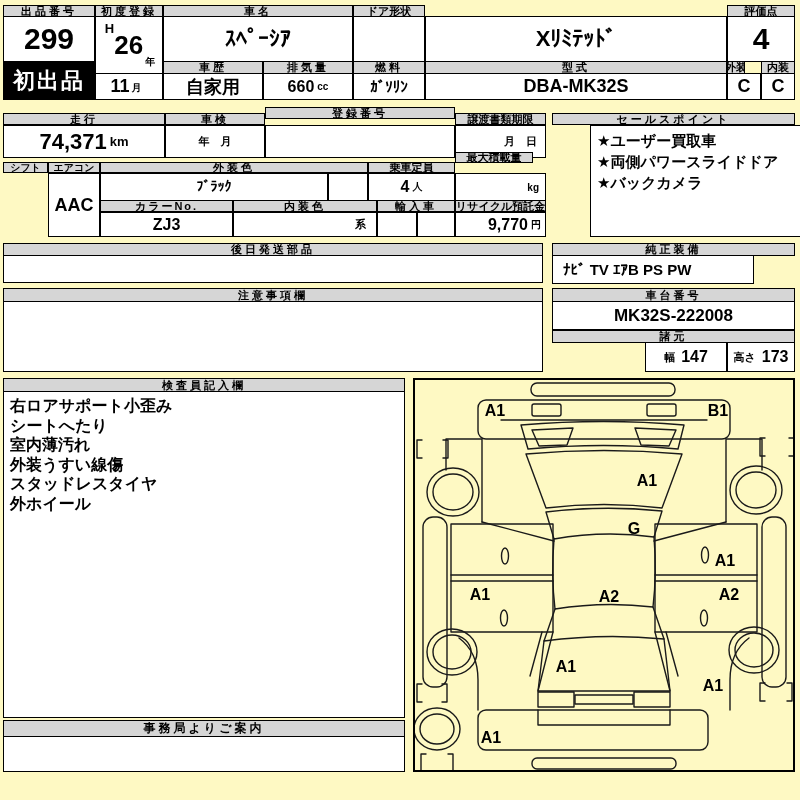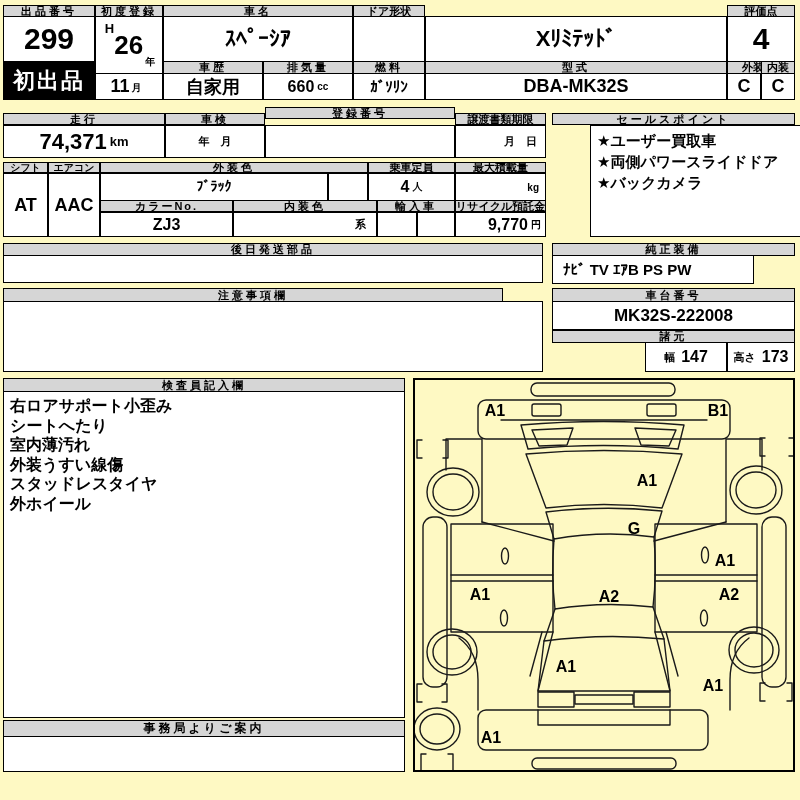--- a/index.html
+++ b/index.html
@@ -60,21 +60,21 @@
 
   <div class="abs box v22" style="left:163px;top:16px;width:190px;height:46px;">ｽﾍﾟｰｼｱ</div>
   <div class="abs box" style="left:353px;top:16px;width:72px;height:46px;"></div>
   <div class="abs box v22" style="left:425px;top:16px;width:302px;height:46px;">Xﾘﾐﾃｯﾄﾞ</div>
   <div class="abs box big" style="left:727px;top:16px;width:68px;height:46px;">4</div>
 
   <div class="abs hdr" style="left:163px;top:61px;width:100px;height:13px;">車歴</div>
   <div class="abs hdr" style="left:263px;top:61px;width:90px;height:13px;text-align:right;">排気量</div>
   <div class="abs hdr" style="left:353px;top:61px;width:72px;height:13px;">燃料</div>
   <div class="abs hdr" style="left:425px;top:61px;width:302px;height:13px;">型式</div>
-  <div class="abs hdr tight" style="left:727px;top:61px;width:52px;height:13px;">外装</div>
+  <div class="abs hdr tight" style="left:727px;top:61px;width:18px;height:13px;">外装</div>
   <div class="abs hdr tight" style="left:761px;top:61px;width:34px;height:13px;">内装</div>
 
   <div class="abs box v18" style="left:163px;top:73px;width:100px;height:27px;">自家用</div>
   <div class="abs box" style="left:263px;top:73px;width:90px;height:27px;">
     <span class="v16">660</span>
     <span class="unit">cc</span>
   </div>
   <div class="abs box v15" style="left:353px;top:73px;width:72px;height:27px;">ｶﾞｿﾘﾝ</div>
   <div class="abs box v18" style="left:425px;top:73px;width:302px;height:27px;">DBA-MK32S</div>
   <div class="abs box v18" style="left:727px;top:73px;width:34px;height:27px;">C</div>
@@ -97,23 +97,22 @@
   <div class="abs box list v15" style="left:552px;top:125px;width:243px;height:112px;margin-left:38px;">
     <div>★ユーザー買取車</div>
     <div>★両側パワースライドドア</div>
     <div>★バックカメラ</div>
   </div>
 
   <div class="abs hdr small tight" style="left:3px;top:162px;width:45px;height:11px;">シフト</div>
   <div class="abs hdr small tight" style="left:48px;top:162px;width:52px;height:11px;">エアコン</div>
   <div class="abs hdr" style="left:100px;top:162px;width:268px;height:11px;">外装色</div>
   <div class="abs hdr tight" style="left:368px;top:162px;width:87px;height:11px;">乗車定員</div>
-  <div class="abs hdr tight" style="left:455px;top:162px;width:91px;height:11px;">最大積載量</div>
-
-  <div class="abs box v18" style="left:3px;top:173px;width:45px;height:64px;">AT</div>
+  <div class="abs hdr tight" style="left:455px;top:152px;width:78px;height:11px;">最大積載量</div>
+
   <div class="abs box v18" style="left:48px;top:173px;width:52px;height:64px;">AAC</div>
   <div class="abs box v14" style="left:100px;top:173px;width:228px;height:28px;">ﾌﾞﾗｯｸ</div>
   <div class="abs box" style="left:328px;top:173px;width:40px;height:28px;"></div>
   <div class="abs box" style="left:368px;top:173px;width:87px;height:28px;">
     <span class="v16">4</span>
     <span class="unit">人</span>
   </div>
   <div class="abs box right" style="left:455px;top:173px;width:91px;height:28px;padding-right:6px;">
     <span class="unit">kg</span>
   </div>
@@ -130,21 +129,21 @@
   <div class="abs box right" style="left:455px;top:212px;width:91px;height:25px;padding-right:4px;">
     <span class="v16">9,770</span>
     <span class="unit">円</span>
   </div>
 
   <div class="abs hdr" style="left:3px;top:243px;width:540px;height:13px;">後日発送部品</div>
   <div class="abs box left" style="left:3px;top:255px;width:540px;height:28px;padding-left:8px;"></div>
   <div class="abs hdr" style="left:552px;top:243px;width:243px;height:13px;">純正装備</div>
   <div class="abs box left v15" style="left:552px;top:255px;width:202px;height:29px;padding-left:10px;">ﾅﾋﾞ TV ｴｱB PS PW</div>
 
-  <div class="abs hdr" style="left:3px;top:288px;width:500px;height:14px;">注意事項欄</div>
+  <div class="abs hdr" style="left:3px;top:288px;width:540px;height:14px;">注意事項欄</div>
   <div class="abs box left" style="left:3px;top:301px;width:540px;height:71px;padding-left:8px;"></div>
 
   <div class="abs hdr" style="left:552px;top:288px;width:243px;height:14px;">車台番号</div>
   <div class="abs box" style="left:552px;top:301px;width:243px;height:29px;font-size:17px;">MK32S-222008</div>
   <div class="abs hdr" style="left:552px;top:330px;width:243px;height:13px;">諸元</div>
   <div class="abs box" style="left:645px;top:342px;width:82px;height:30px;">
     <span class="lbl">幅</span>
     <span class="v16">147</span>
   </div>
   <div class="abs box" style="left:727px;top:342px;width:68px;height:30px;">

